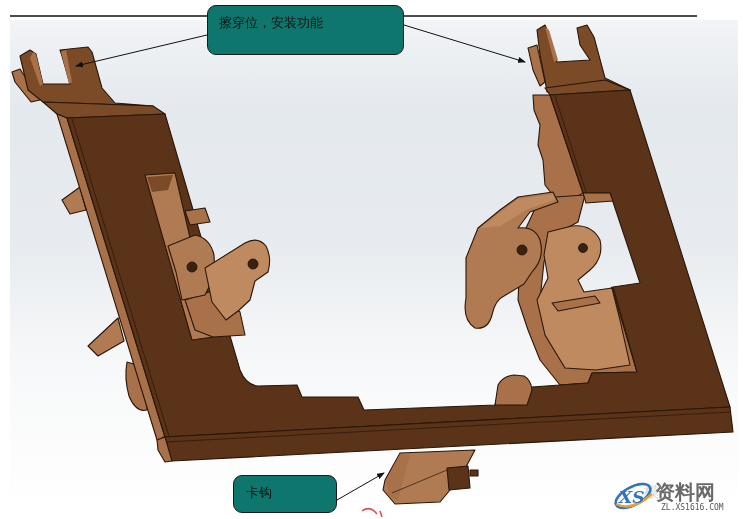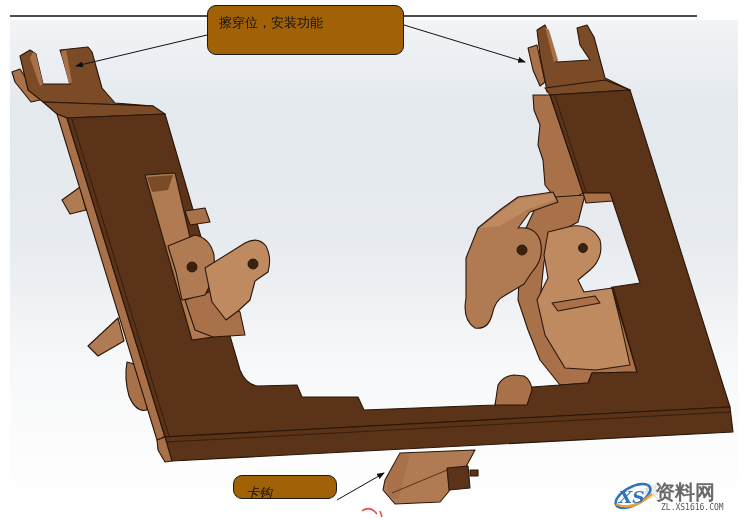--- a/index.html
+++ b/index.html
@@ -19,25 +19,25 @@
     body{width:743px;height:519px;position:relative;overflow:hidden;background:#ffffff;font-family:"DejaVu Sans",sans-serif;}
     #scene{position:absolute;left:0;top:0;}
     .f-dark{fill:var(--part_dark);}
     .f-mid{fill:var(--part_mid);}
     .f-light{fill:var(--part_light);}
     .f-lighter{fill:var(--part_lighter);}
     .f-side{fill:var(--part_side);}
     .stk{stroke:var(--outline);stroke-width:1.1;stroke-linejoin:round;}
     .stk-thin{stroke:var(--outline);stroke-width:0.7;fill:none;}
     .hole{fill:#3a2110;stroke:#1d0f05;stroke-width:0.8;}
-    .callout{position:absolute;background:#a16207;border:1.3px solid var(--callout_border);border-radius:9px;box-sizing:border-box;}
+    .callout{position:absolute;background:#0f766e;border:1.3px solid var(--callout_border);border-radius:9px;box-sizing:border-box;}
     .callout-text{position:absolute;font-family:"DejaVu Sans",sans-serif;font-size:13px;line-height:16px;color:#111;white-space:nowrap;}
     #callout-top{left:207px;top:5px;width:197px;height:50px;}
     #callout-top .callout-text{left:11px;top:9px;}
-    #callout-bottom{left:233px;top:475px;width:104px;height:24px;font-style:italic;}
+    #callout-bottom{left:233px;top:475px;width:104px;height:38px;}
     #callout-bottom .callout-text{left:12px;top:9px;}
     .wm-brand{font-family:"DejaVu Sans",sans-serif;font-weight:bold;font-size:20px;fill:var(--watermark_text);}
     .wm-url{font-family:"DejaVu Sans Mono",monospace;font-size:8px;fill:#555;}
     .wm-logo-text{font-family:"DejaVu Serif",serif;font-style:italic;font-weight:bold;font-size:17px;fill:var(--logo_blue);}
     .wm-faint{font-family:"DejaVu Sans",sans-serif;font-size:15px;fill:#d8d8d8;}
   </style>
 </head>
 <body>
 
 <svg id="scene" width="743" height="519" viewBox="0 0 743 519" xmlns="http://www.w3.org/2000/svg">

